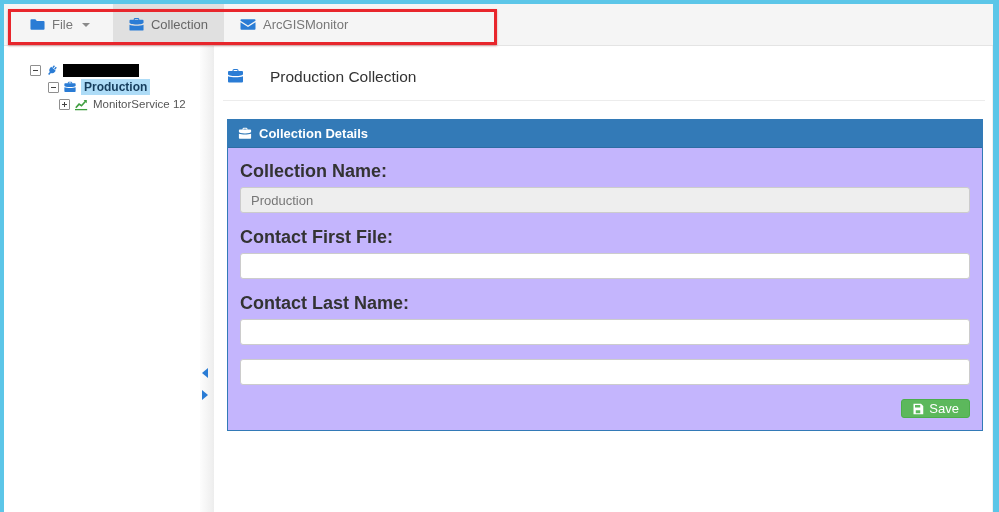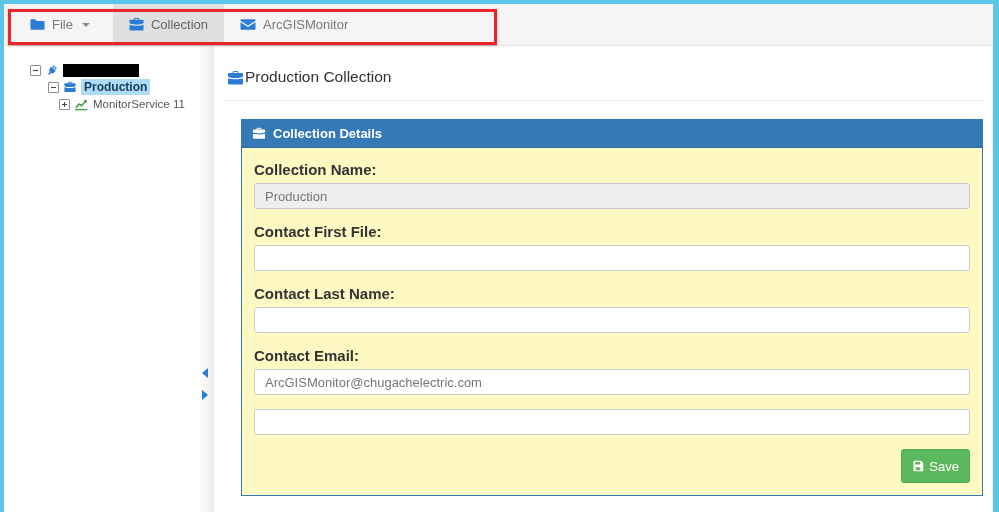--- a/index.html
+++ b/index.html
@@ -66,43 +66,43 @@
   .toggle.plus::after {
     content:""; position:absolute; top:2px; bottom:2px; left:4px; width:1px; background:#444;
   }
   .redacted-bar { width:76px; height:13px; background:#000; }
   .tree-label { font-size:11.5px; color:#555; white-space:nowrap; }
   .tree-label.selected {
     background:#aedcf7; color:#163d5d; font-weight:bold; font-size:12px; padding:1px 3px;
   }
   
   .main-area { flex:1; background:#fff; padding:22px 7px 0 9px; border-right:1px solid #f0f0f0; overflow:hidden; }
-  .page-title { display:flex; align-items:flex-end; gap:1px; font-size:15.5px; color:#333; padding-left:4px; }
+  .page-title { display:flex; align-items:flex-start; gap:26px; font-size:15.5px; color:#333; padding-left:4px; }
   .title-rule { border:none; border-top:1px solid #ececec; margin-top:14px; }
-  .panel { margin:18px 2px 0 18px; border:1px solid #337ab7; background:#fef9c3; }
+  .panel { margin:18px 2px 0 4px; border:1px solid #337ab7; background:#c4b5fd; }
   .panel-header {
     background:#337ab7; border-bottom:1px solid #2e6da4; color:#fff;
     font-size:13px; font-weight:bold; padding:6px 10px;
     display:flex; align-items:center; gap:7px;
   }
   .panel-body { padding:13px 12px 12px 12px; }
   .form-group { margin-bottom:14px; }
-  .form-label { display:block; font-size:15px; font-weight:bold; color:#333; margin-bottom:5px; }
+  .form-label { display:block; font-size:18px; font-weight:bold; color:#333; margin-bottom:5px; }
   .form-input {
     width:100%; height:26px; border:1px solid #ccc; border-radius:3px;
     padding:0 10px; font-size:13px; color:#777; background:#fff;
     font-family:"Liberation Sans", sans-serif; outline:none;
   }
   .form-input:disabled { background:#eee; color:#777; cursor:not-allowed; }
   .save-row { display:flex; justify-content:flex-end; margin-top:6px; }
   .save-btn {
     display:flex; align-items:center; gap:5px; background:#5cb85c;
     border:1px solid #4cae4c; border-radius:3px; color:#fff;
     font-size:13px; font-family:"Liberation Sans", sans-serif;
-    padding:3px 10px; height:34px; cursor:pointer;
+    padding:3px 10px; height:19px; cursor:pointer;
   }
   .blue { color:#2a7cd5; }
   .white { color:#fff; }
   .hidden-defs { position:absolute; width:0; height:0; overflow:hidden; }
 </style>
 </head>
 <body>
 
 <svg class="hidden-defs" xmlns="http://www.w3.org/2000/svg">
   <symbol id="i-briefcase" viewBox="0 0 16 16">
@@ -179,21 +179,21 @@
           </span>
           <span class="tree-label selected">Production</span>
         </div>
         <div class="tree-row lvl2">
           <span class="toggle plus"></span>
           <span class="icon" style="color:#3f9e3f">
             <svg width="13" height="13">
                 <use href="#i-chart"></use>
               </svg>
           </span>
-          <span class="tree-label">MonitorService 11</span>
+          <span class="tree-label">MonitorService 12</span>
         </div>
       </div>
 
       <div class="splitter">
         <div class="splitter-arrows">
           <span class="arrow-left"></span>
           <span class="arrow-right"></span>
         </div>
       </div>
 
@@ -227,24 +227,20 @@
             <div class="form-group">
               <label class="form-label">Contact First File:</label>
               <input class="form-input" value="" style="">
             </div>
 
             <div class="form-group">
               <label class="form-label">Contact Last Name:</label>
               <input class="form-input" value="" style="">
             </div>
 
-            <div class="form-group">
-              <label class="form-label">Contact Email:</label>
-              <input class="form-input" value="ArcGISMonitor@chugachelectric.com" style="">
-            </div>
 
             <div class="form-group">
               <input class="form-input" value="" style="">
             </div>
 
             <div class="save-row">
               <button class="save-btn">
                 <span class="icon white">
                   <svg width="12" height="12" fill="currentColor">
                       <use href="#i-floppy"></use>

